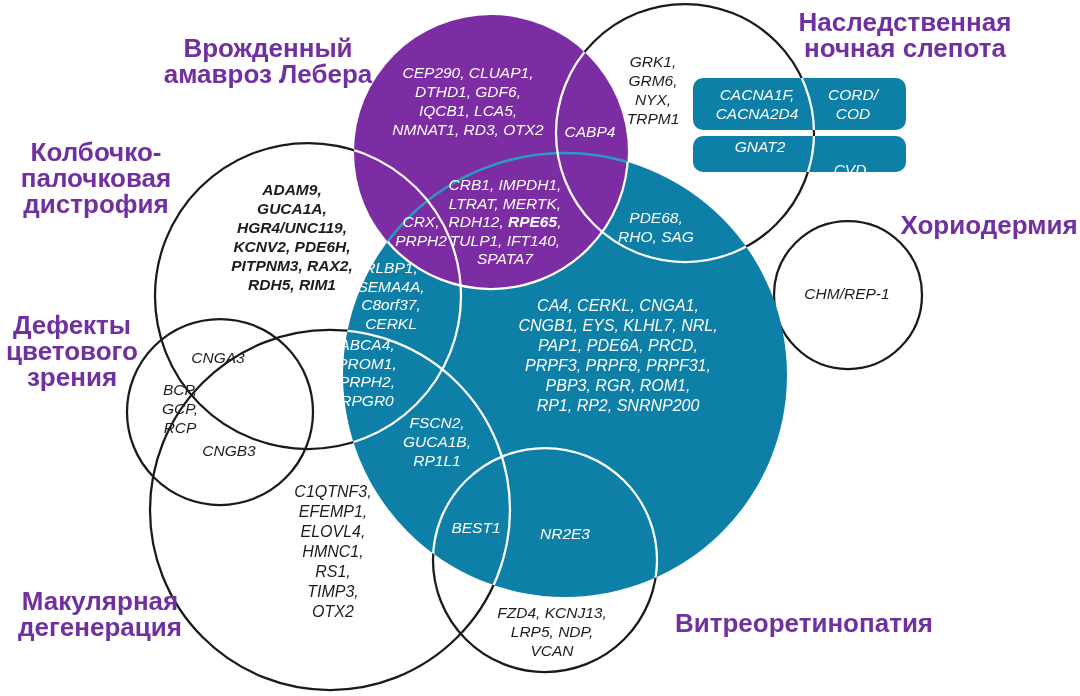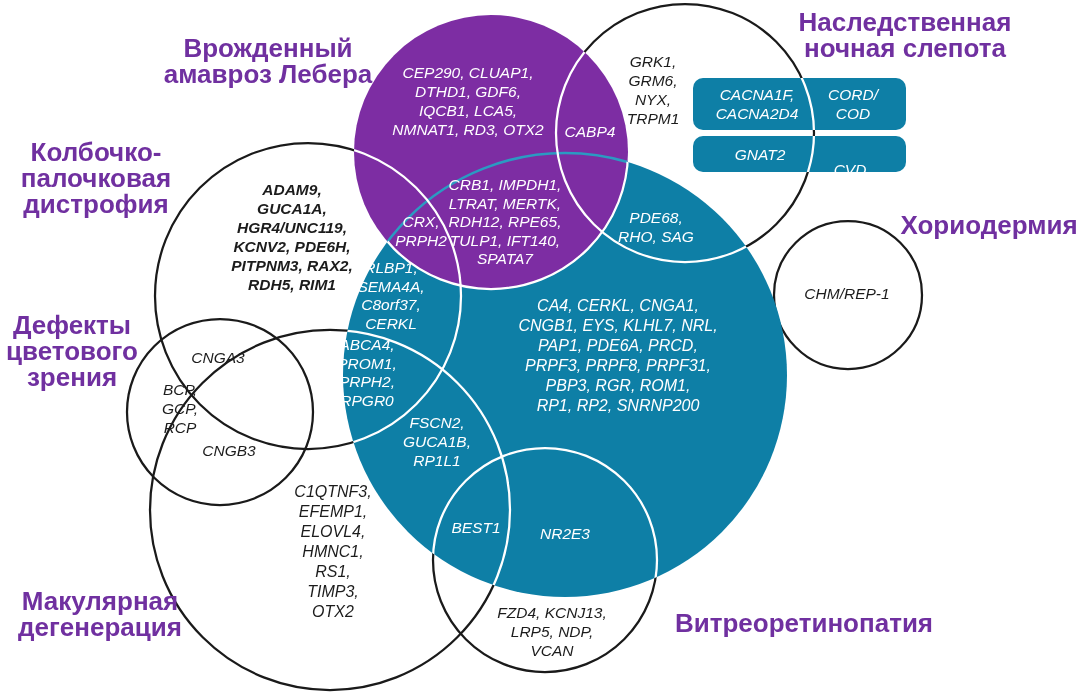--- a/index.html
+++ b/index.html
@@ -6,21 +6,21 @@
   #stage{
     position:relative;width:1080px;height:696px;overflow:hidden;background:#fff;
     font-family:"Liberation Sans","DejaVu Sans",sans-serif;
   }
   #venn{position:absolute;left:0;top:0;}
   .txt{position:absolute;transform:translate(-50%,-50%);text-align:center;white-space:pre-line;}
   .gene{font-style:italic;font-size:15.5px;line-height:19px;color:var(--text-dark);}
   .gene.light{color:#ffffff;}
   .gene.big{font-size:16px;line-height:20px;}
   .gene.tight{line-height:18.5px;}
-  .gene .hl{font-weight:normal;font-style:italic;}
+  .gene .hl{font-weight:bold;font-style:italic;}
   .dlabel{font-weight:bold;font-size:26px;line-height:26px;color:var(--label-purple);}
 </style>
 </head>
 <body>
 
 <div id="stage">
 
   <svg id="venn" width="1080" height="696" viewBox="0 0 1080 696">
     <defs>
       <clipPath id="clipPurple">
@@ -88,21 +88,21 @@
   <div class="txt gene light" style="left:590px;top:131px;">CABP4</div>
   <div class="txt gene" style="left:653px;top:90px;">GRK1,
 GRM6,
 NYX,
 TRPM1</div>
 
   <div class="txt gene light" style="left:757px;top:104px;">CACNA1F,
 CACNA2D4</div>
   <div class="txt gene light" style="left:853px;top:104px;">CORD/
 COD</div>
-  <div class="txt gene light" style="left:760px;top:154px;">GNAT2</div>
+  <div class="txt gene light" style="left:760px;top:146px;">GNAT2</div>
   <div class="txt gene light" style="left:850px;top:154px;margin-top:15px;">CVD</div>
 
   <div class="txt gene" style="left:292px;top:237px;font-weight:bold;">ADAM9,
 GUCA1A,
 HGR4/UNC119,
 KCNV2, PDE6H,
 PITPNM3, RAX2,
 RDH5, RIM1</div>
   <div class="txt gene light" style="left:421px;top:231px;">CRX,
 PRPH2</div>

